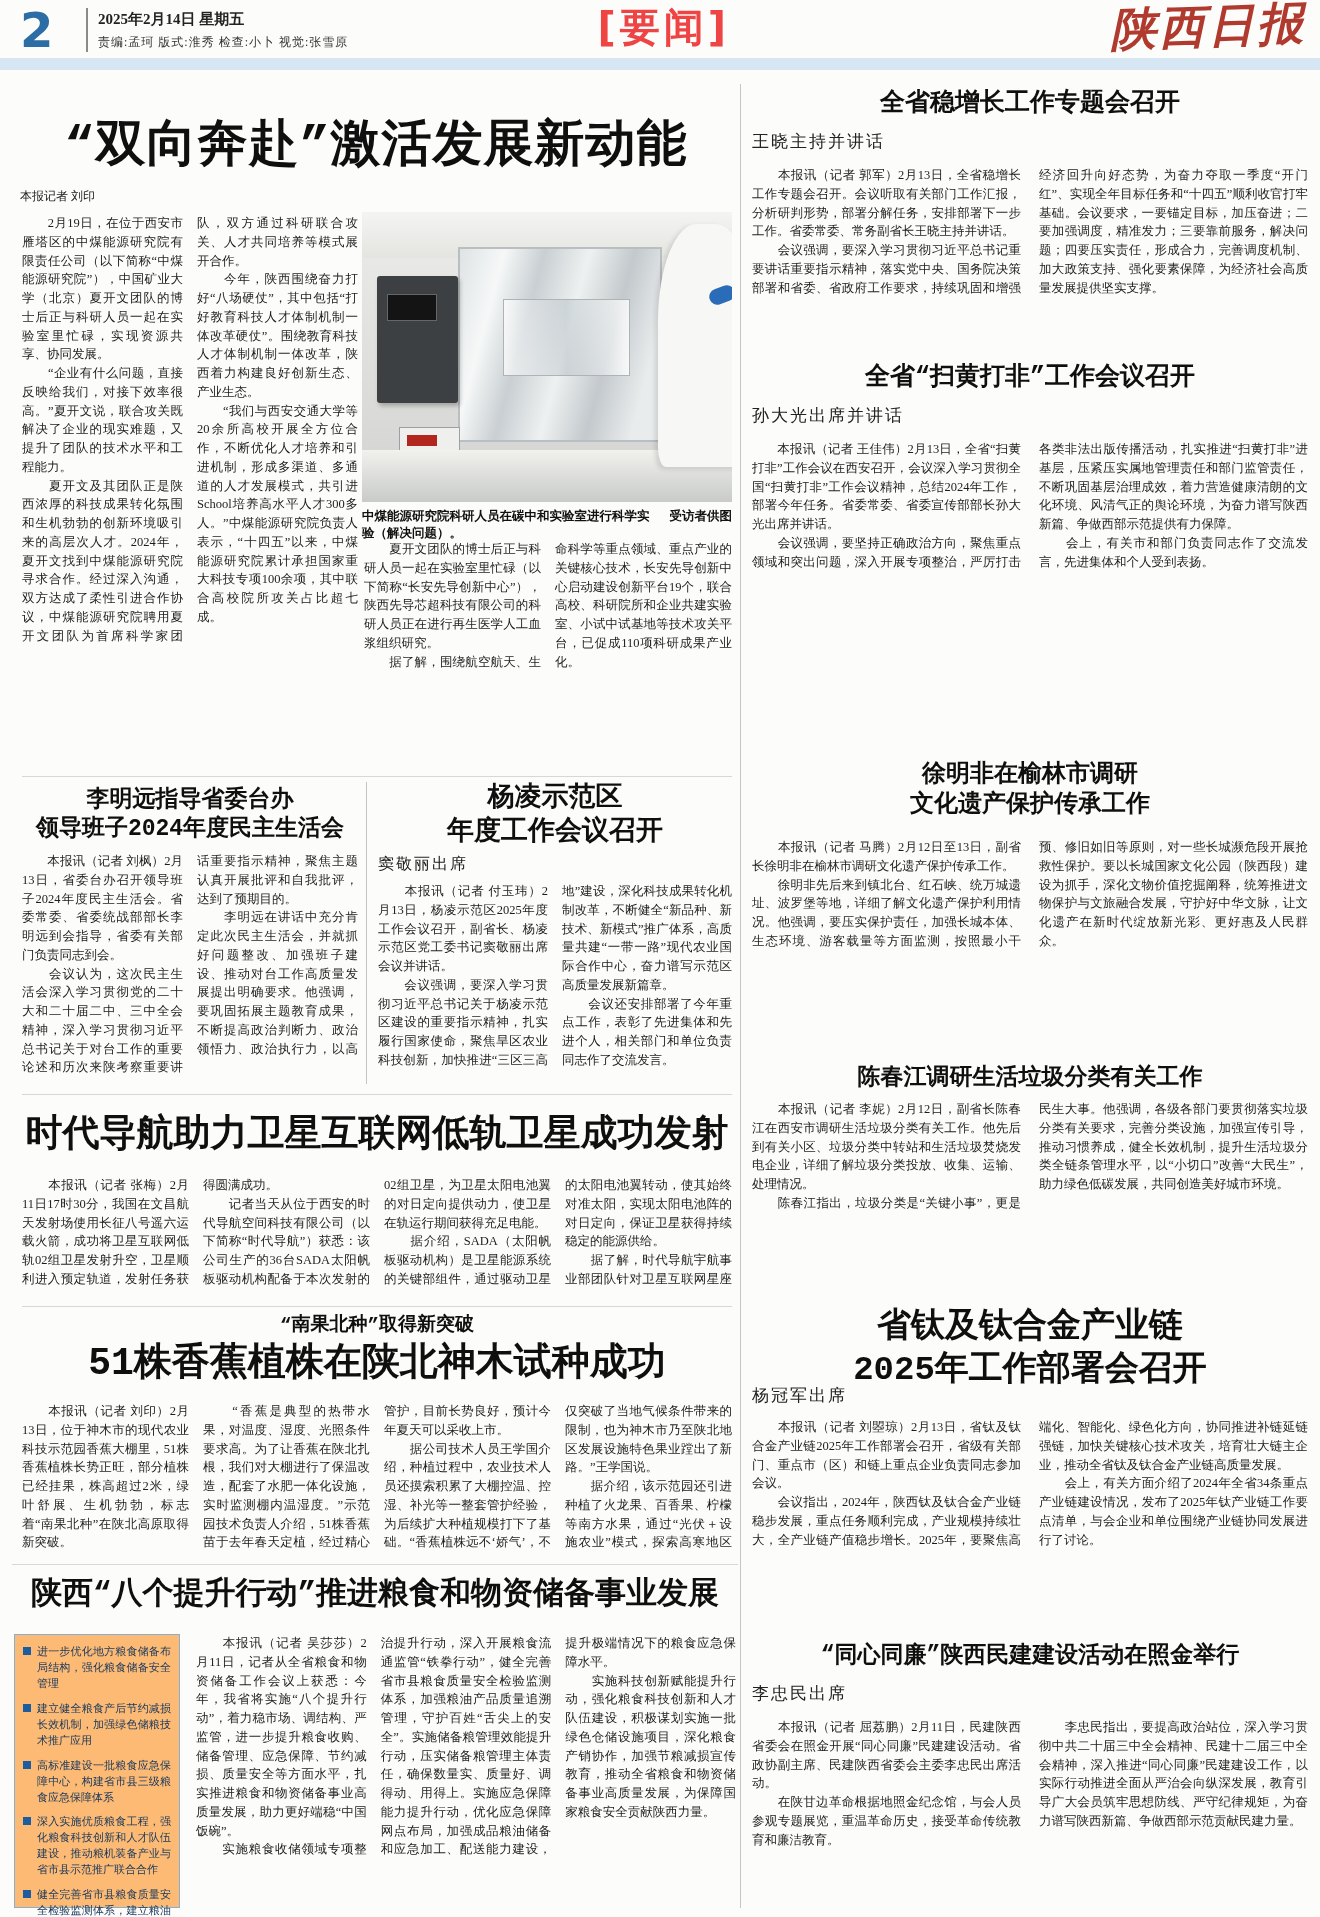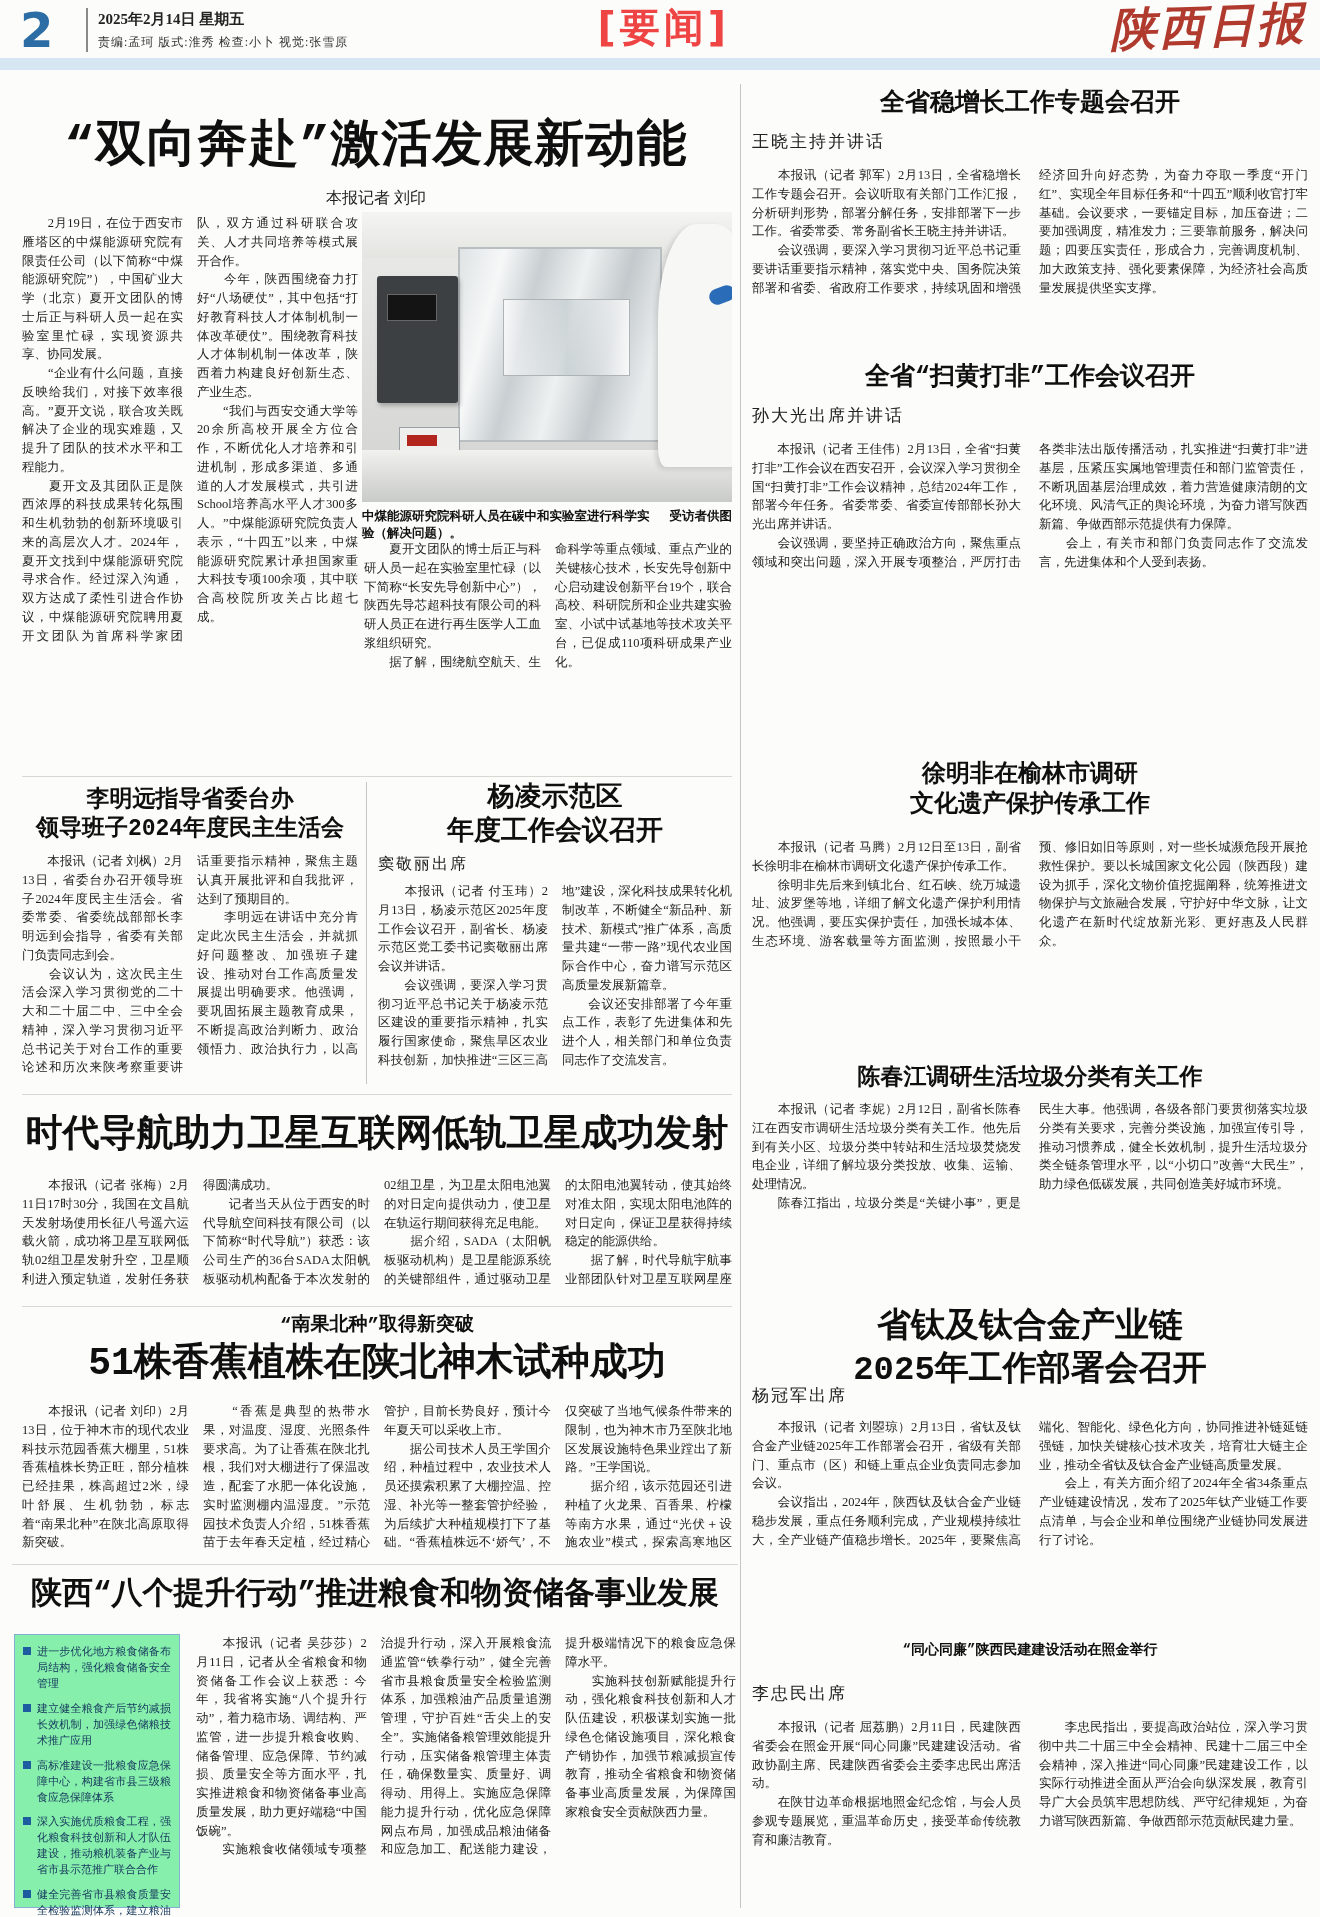--- a/index.html
+++ b/index.html
@@ -24,21 +24,21 @@
   .c2{column-count:2;} .c3{column-count:3;} .c4{column-count:4;}
   .ttl{font-family:Liberation Mono, monospace;font-weight:bold;text-align:center;
        color:#0f0f0f;white-space:pre-wrap;line-height:1.25;}
   .sub{text-align:left;font-size:17px;color:#222;letter-spacing:2px;}
   .vrule{width:1px;background:#c6c6c0;}
   .hrule{height:1px;background:#d8d8d2;}
   
   .kicker{left:30px;top:84px;width:702px;font-size:25px;font-weight:bold;
           font-family:"DejaVu Sans",sans-serif;color:#111;}
   .main-title{left:20px;top:116px;width:712px;font-size:50px;letter-spacing:1px;}
-  .byline{left:20px;top:188px;width:712px;text-align:center;font-size:16px;color:#222;}
+  .byline{left:20px;top:188px;width:712px;font-size:12px;color:#222;}
   
   .photo{left:362px;top:212px;width:370px;height:290px;background:linear-gradient(#ececea,#d2d3d0);
          overflow:hidden;}
   .ph-ceiling{position:absolute;left:0;top:0;width:100%;height:16%;
               background:linear-gradient(#f4f4f2,#e4e4e1);}
   .ph-hood{position:absolute;left:26%;top:12%;width:54%;height:66%;
            background:linear-gradient(105deg,#dfe3e4 0%,#f6f8f8 18%,#c9cfd2 34%,#eef1f1 52%,#c3c9cc 70%,#e9eced 88%);
            border:2px solid #b9bec0;}
   .ph-machine{position:absolute;left:4%;top:22%;width:22%;height:44%;background:#3c4043;
               border-radius:3px;box-shadow:2px 3px 4px rgba(0,0,0,.25);}
@@ -53,21 +53,21 @@
              border-radius:40% 40% 8% 8%;box-shadow:-3px 2px 5px rgba(0,0,0,.12);}
   .ph-glove{position:absolute;right:20%;top:26%;width:26px;height:16px;background:#2b6cb8;
             border-radius:8px;transform:rotate(-20deg);}
   .ph-glass{position:absolute;left:38%;top:30%;width:34%;height:26%;
             background:linear-gradient(90deg,rgba(255,255,255,.7),rgba(180,190,195,.5),rgba(255,255,255,.8));
             border:1px solid #aeb4b6;}
   .caption{left:362px;top:508px;width:370px;display:flex;justify-content:space-between;
            gap:10px;font-size:12.5px;font-weight:bold;color:#111;}
   .cap-credit{white-space:nowrap;}
   
-  .grainbox{left:14px;top:1634px;width:166px;height:274px;background:#86efac;
+  .grainbox{left:14px;top:1634px;width:166px;height:274px;background:#fdba74;
             border:1px solid #86b0d3;padding:9px 8px;box-sizing:border-box;
             display:flex;flex-direction:column;gap:9px;}
   .gitem{display:flex;gap:6px;font-size:11px;line-height:1.45;color:#14365c;text-align:justify;}
   .gbullet{flex:0 0 auto;width:8px;height:8px;margin-top:3px;background:#1d5c9e;}
 </style>
 </head>
 <body>
 
 <div id="page">
 
@@ -128,21 +128,21 @@
   <div class="abs jtext c2" style="left:752px;top:1100px;width:556px;height:196px;column-gap:18px;">　　本报讯（记者 李妮）2月12日，副省长陈春江在西安市调研生活垃圾分类有关工作。他先后到有关小区、垃圾分类中转站和生活垃圾焚烧发电企业，详细了解垃圾分类投放、收集、运输、处理情况。
 　　陈春江指出，垃圾分类是“关键小事”，更是民生大事。他强调，各级各部门要贯彻落实垃圾分类有关要求，完善分类设施，加强宣传引导，推动习惯养成，健全长效机制，提升生活垃圾分类全链条管理水平，以“小切口”改善“大民生”，助力绿色低碳发展，共同创造美好城市环境。</div>
 
   <div class="abs ttl" style="left:752px;top:1306px;width:556px;font-size:34px;">省钛及钛合金产业链
 2025年工作部署会召开</div>
   <div class="abs sub" style="left:752px;top:1384px;width:556px;">杨冠军出席</div>
   <div class="abs jtext c2" style="left:752px;top:1418px;width:556px;height:200px;column-gap:18px;">　　本报讯（记者 刘曌琼）2月13日，省钛及钛合金产业链2025年工作部署会召开，省级有关部门、重点市（区）和链上重点企业负责同志参加会议。
 　　会议指出，2024年，陕西钛及钛合金产业链稳步发展，重点任务顺利完成，产业规模持续壮大，全产业链产值稳步增长。2025年，要聚焦高端化、智能化、绿色化方向，协同推进补链延链强链，加快关键核心技术攻关，培育壮大链主企业，推动全省钛及钛合金产业链高质量发展。
 　　会上，有关方面介绍了2024年全省34条重点产业链建设情况，发布了2025年钛产业链工作要点清单，与会企业和单位围绕产业链协同发展进行了讨论。</div>
 
-  <div class="abs ttl" style="left:752px;top:1642px;width:556px;font-size:14px;">“同心同廉”陕西民建建设活动在照金举行</div>
+  <div class="abs ttl" style="left:752px;top:1642px;width:556px;font-size:23px;">“同心同廉”陕西民建建设活动在照金举行</div>
   <div class="abs sub" style="left:752px;top:1682px;width:556px;">李忠民出席</div>
   <div class="abs jtext c2" style="left:752px;top:1718px;width:556px;height:190px;column-gap:18px;">　　本报讯（记者 屈荔鹏）2月11日，民建陕西省委会在照金开展“同心同廉”民建建设活动。省政协副主席、民建陕西省委会主委李忠民出席活动。
 　　在陕甘边革命根据地照金纪念馆，与会人员参观专题展览，重温革命历史，接受革命传统教育和廉洁教育。
 　　李忠民指出，要提高政治站位，深入学习贯彻中共二十届三中全会精神、民建十二届三中全会精神，深入推进“同心同廉”民建建设工作，以实际行动推进全面从严治会向纵深发展，教育引导广大会员筑牢思想防线、严守纪律规矩，为奋力谱写陕西新篇、争做西部示范贡献民建力量。</div>
 
   <div class="abs hrule" style="left:22px;top:776px;width:710px;"></div>
   <div class="abs ttl" style="left:22px;top:786px;width:336px;font-size:23px;">李明远指导省委台办
 领导班子2024年度民主生活会</div>
   <div class="abs jtext c2" style="left:22px;top:852px;width:336px;height:234px;">　　本报讯（记者 刘枫）2月13日，省委台办召开领导班子2024年度民主生活会。省委常委、省委统战部部长李明远到会指导，省委有关部门负责同志到会。
 　　会议认为，这次民主生活会深入学习贯彻党的二十大和二十届二中、三中全会精神，深入学习贯彻习近平总书记关于对台工作的重要论述和历次来陕考察重要讲话重要指示精神，聚焦主题认真开展批评和自我批评，达到了预期目的。

